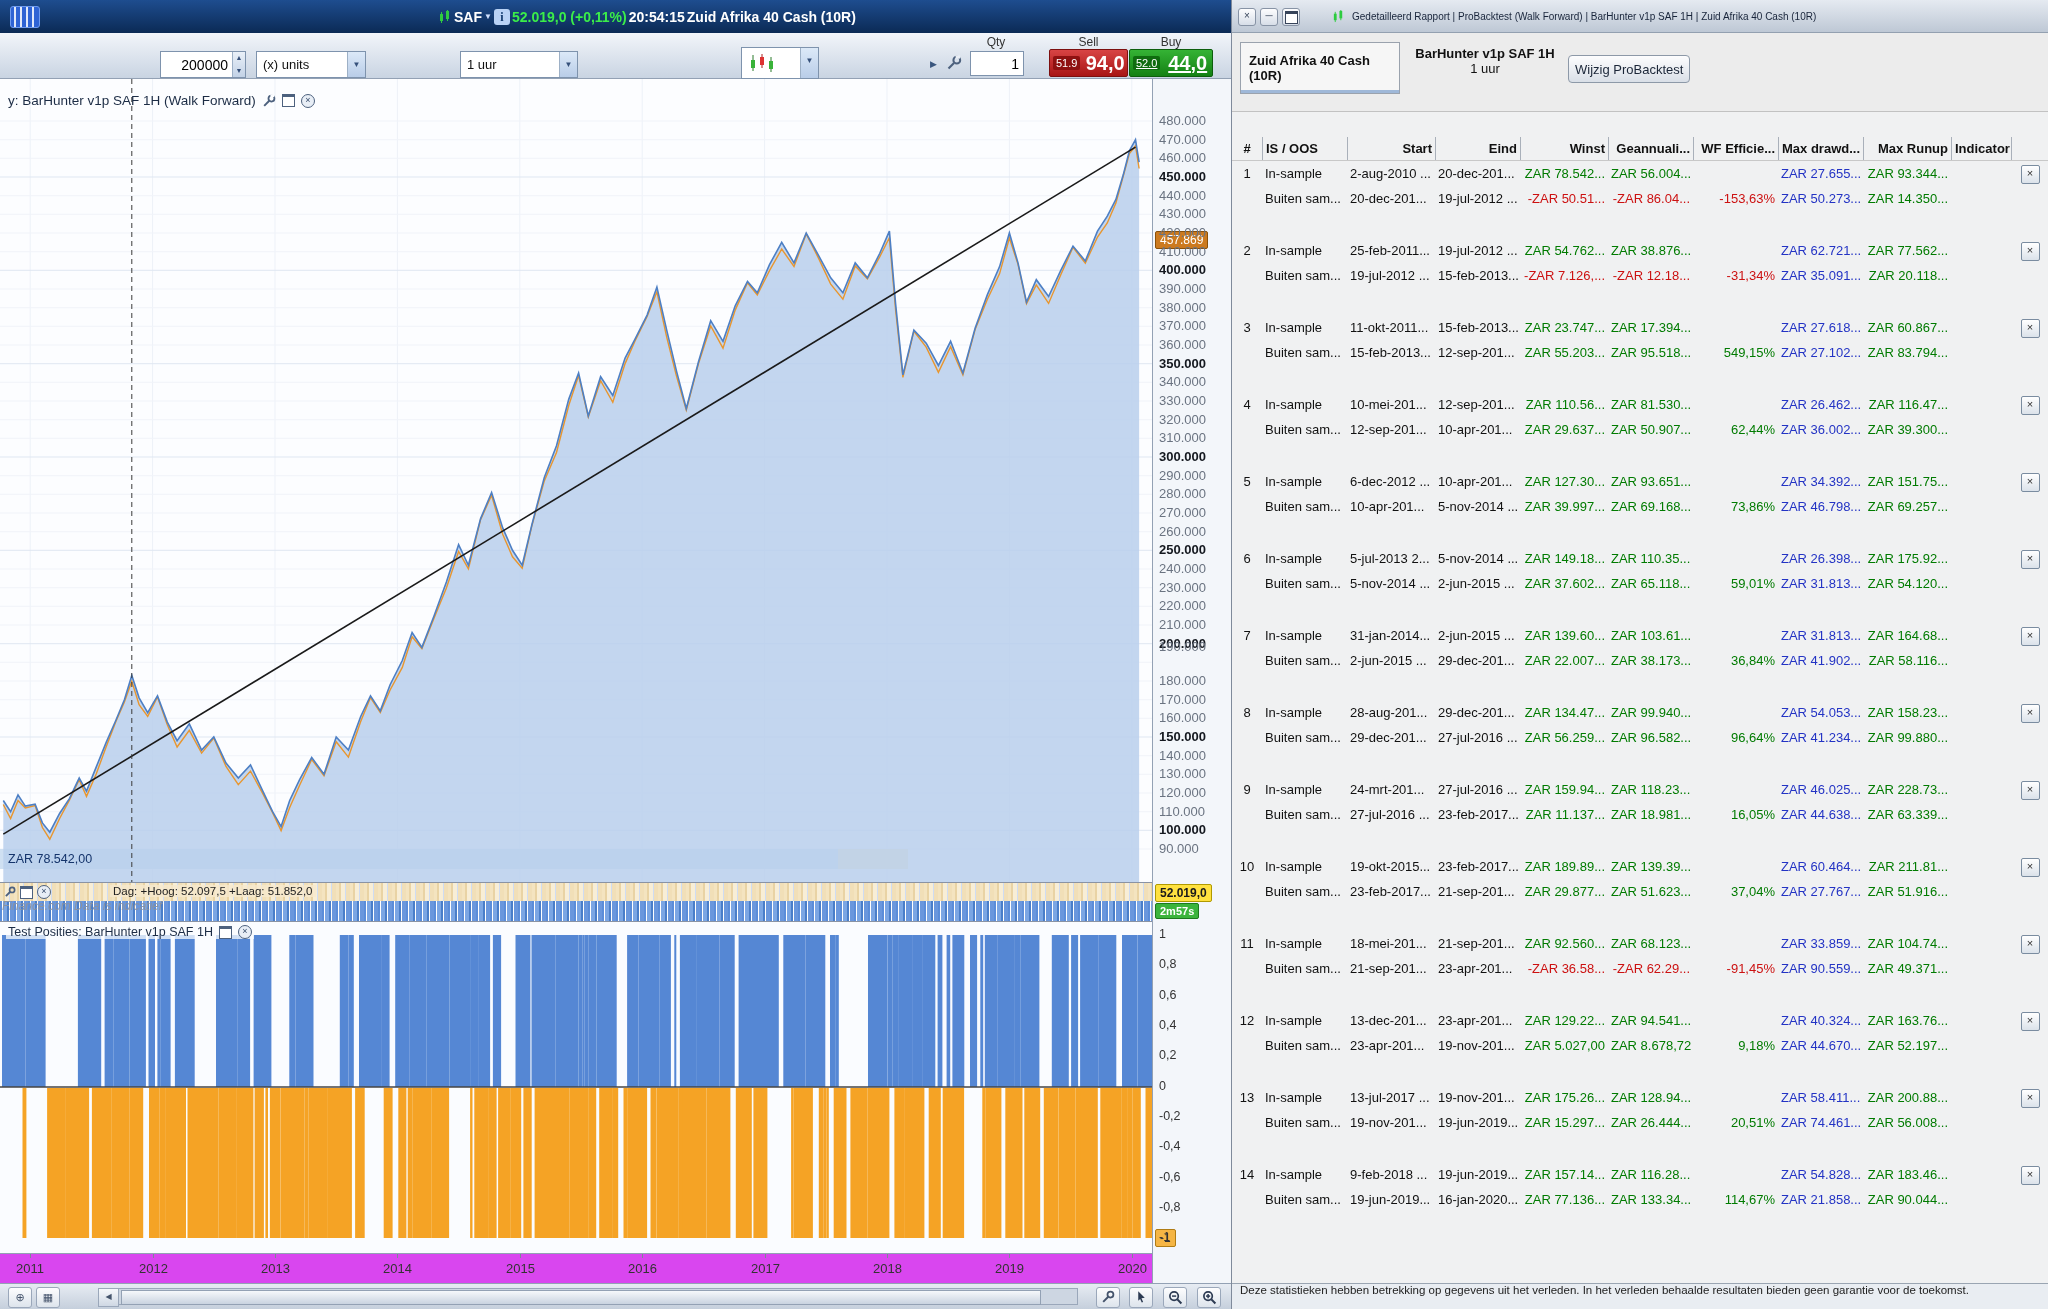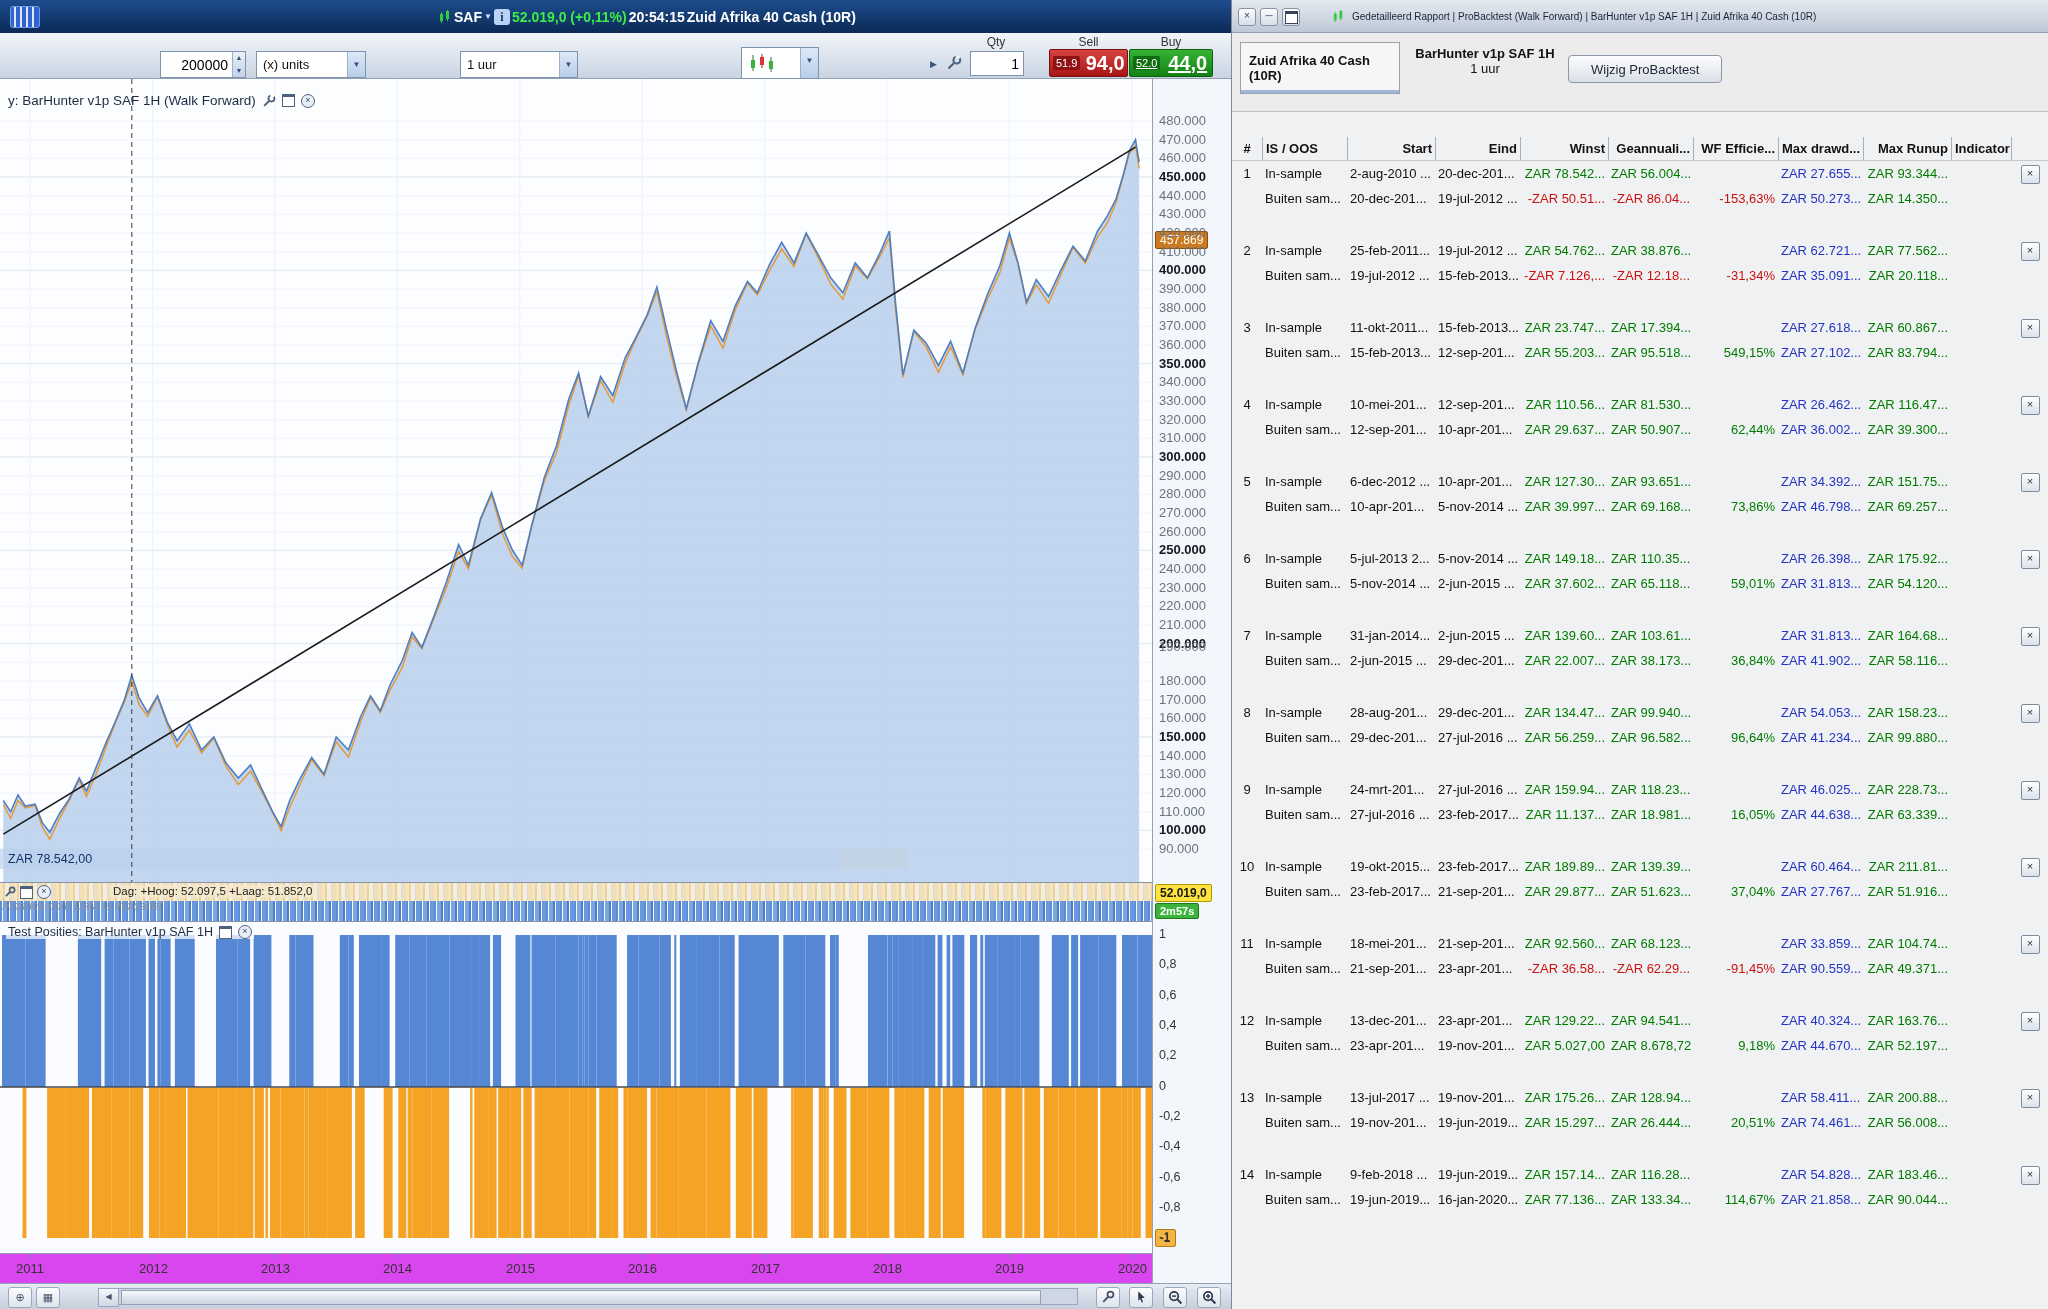--- a/index.html
+++ b/index.html
@@ -68,21 +68,21 @@
   
   .right{position:absolute;left:1231px;top:0;width:817px;height:1309px;background:#f0f1f2;border-left:1px solid #7f8a9b;box-sizing:border-box;}
   .titlebar{position:absolute;left:0;top:0;width:100%;height:33px;background:linear-gradient(#e5eaf1,#bec8d5);border-bottom:1px solid #93a0b0;box-sizing:border-box;}
   .winbtns{position:absolute;left:6px;top:8px;display:flex;gap:4px;}
   .winbtn{width:16px;height:16px;border:1px solid #8793a5;border-radius:3px;background:linear-gradient(#fdfdfe,#d7dee8);font-size:10px;line-height:14px;text-align:center;color:#37445a;cursor:pointer;}
   .rtitle{position:absolute;left:100px;right:6px;top:0;height:33px;display:flex;align-items:center;gap:7px;font-size:10px;color:#18243a;white-space:nowrap;overflow:hidden;}
   .rheader{position:absolute;left:0;top:33px;width:100%;height:79px;background:#ececec;border-bottom:1px solid #c2c2c2;box-sizing:border-box;}
   .instr-tab{position:absolute;left:8px;top:9px;width:160px;height:52px;background:#f6f6f6;border:1px solid #9aa2ad;box-shadow:inset 0 -3px 0 #9fb8d8;font-size:13px;font-weight:bold;color:#111;display:flex;align-items:center;padding:0 8px;box-sizing:border-box;}
   .strat{position:absolute;left:178px;top:13px;width:150px;text-align:center;font-size:13px;color:#111;}
   .strat b{display:block;}
-  .edit-btn{position:absolute;left:336px;top:22px;height:28px;padding:0 22px;border:1px solid #8d99a8;border-radius:4px;background:linear-gradient(#fdfdfe,#d9dfe7);font-size:13px;color:#1b2638;font-family:"Liberation Sans",sans-serif;cursor:pointer;}
+  .edit-btn{position:absolute;left:336px;top:22px;height:28px;padding:0 6px;border:1px solid #8d99a8;border-radius:4px;background:linear-gradient(#fdfdfe,#d9dfe7);font-size:13px;color:#1b2638;font-family:"Liberation Sans",sans-serif;cursor:pointer;}
   .rinfo{position:absolute;right:8px;top:14px;text-align:right;font-size:12.5px;color:#222;line-height:19px;white-space:nowrap;}
   .rinfo .lbl{display:inline-block;width:50px;text-align:left;}
   .rinfo b{margin-left:14px;}
   .rtabs{position:absolute;left:0;top:112px;width:100%;height:25px;display:flex;gap:2px;padding-left:10px;box-sizing:border-box;border-bottom:1px solid #8d99a8;background:#ececec;}
   .rtab{margin-top:2px;padding:0 11px;line-height:21px;font-size:12.5px;color:#222;background:linear-gradient(#fafbfc,#dde2e9);border:1px solid #9aa5b2;border-bottom:none;border-radius:4px 4px 0 0;cursor:pointer;white-space:nowrap;}
   .rtab.active{background:linear-gradient(#7fa8d8,#537fb4);color:#fff;border-color:#46688f;font-weight:bold;}
   .rtable{position:absolute;left:0;top:137px;width:100%;bottom:26px;background:#f0f1f2;overflow:hidden;}
   .thead,.trow{display:grid;grid-template-columns:30px 85px 88px 85px 88px 85px 85px 85px 88px 60px 38px;}
   .thead{height:23px;line-height:23px;font-size:13px;font-weight:bold;color:#111;border-bottom:1px solid #c8c8c8;}
   .th{white-space:nowrap;overflow:hidden;padding:0 3px;border-left:1px solid #a9b0ba;box-sizing:border-box;}
@@ -939,14 +939,15 @@
             <div class="td c-r pos">ZAR 133.34...</div>
             <div class="td c-r pos">114,67%</div>
             <div class="td c-r dd">ZAR 21.858...</div>
             <div class="td c-r ru">ZAR 90.044...</div>
             <div class="td  "></div>
             <div></div>
           </div>
         </div>
     </div>
 
+    <div class="rdisc">Deze statistieken hebben betrekking op gegevens uit het verleden. In het verleden behaalde resultaten bieden geen garantie voor de toekomst.</div>
   </section>
 </div>
 
 </body></html>

